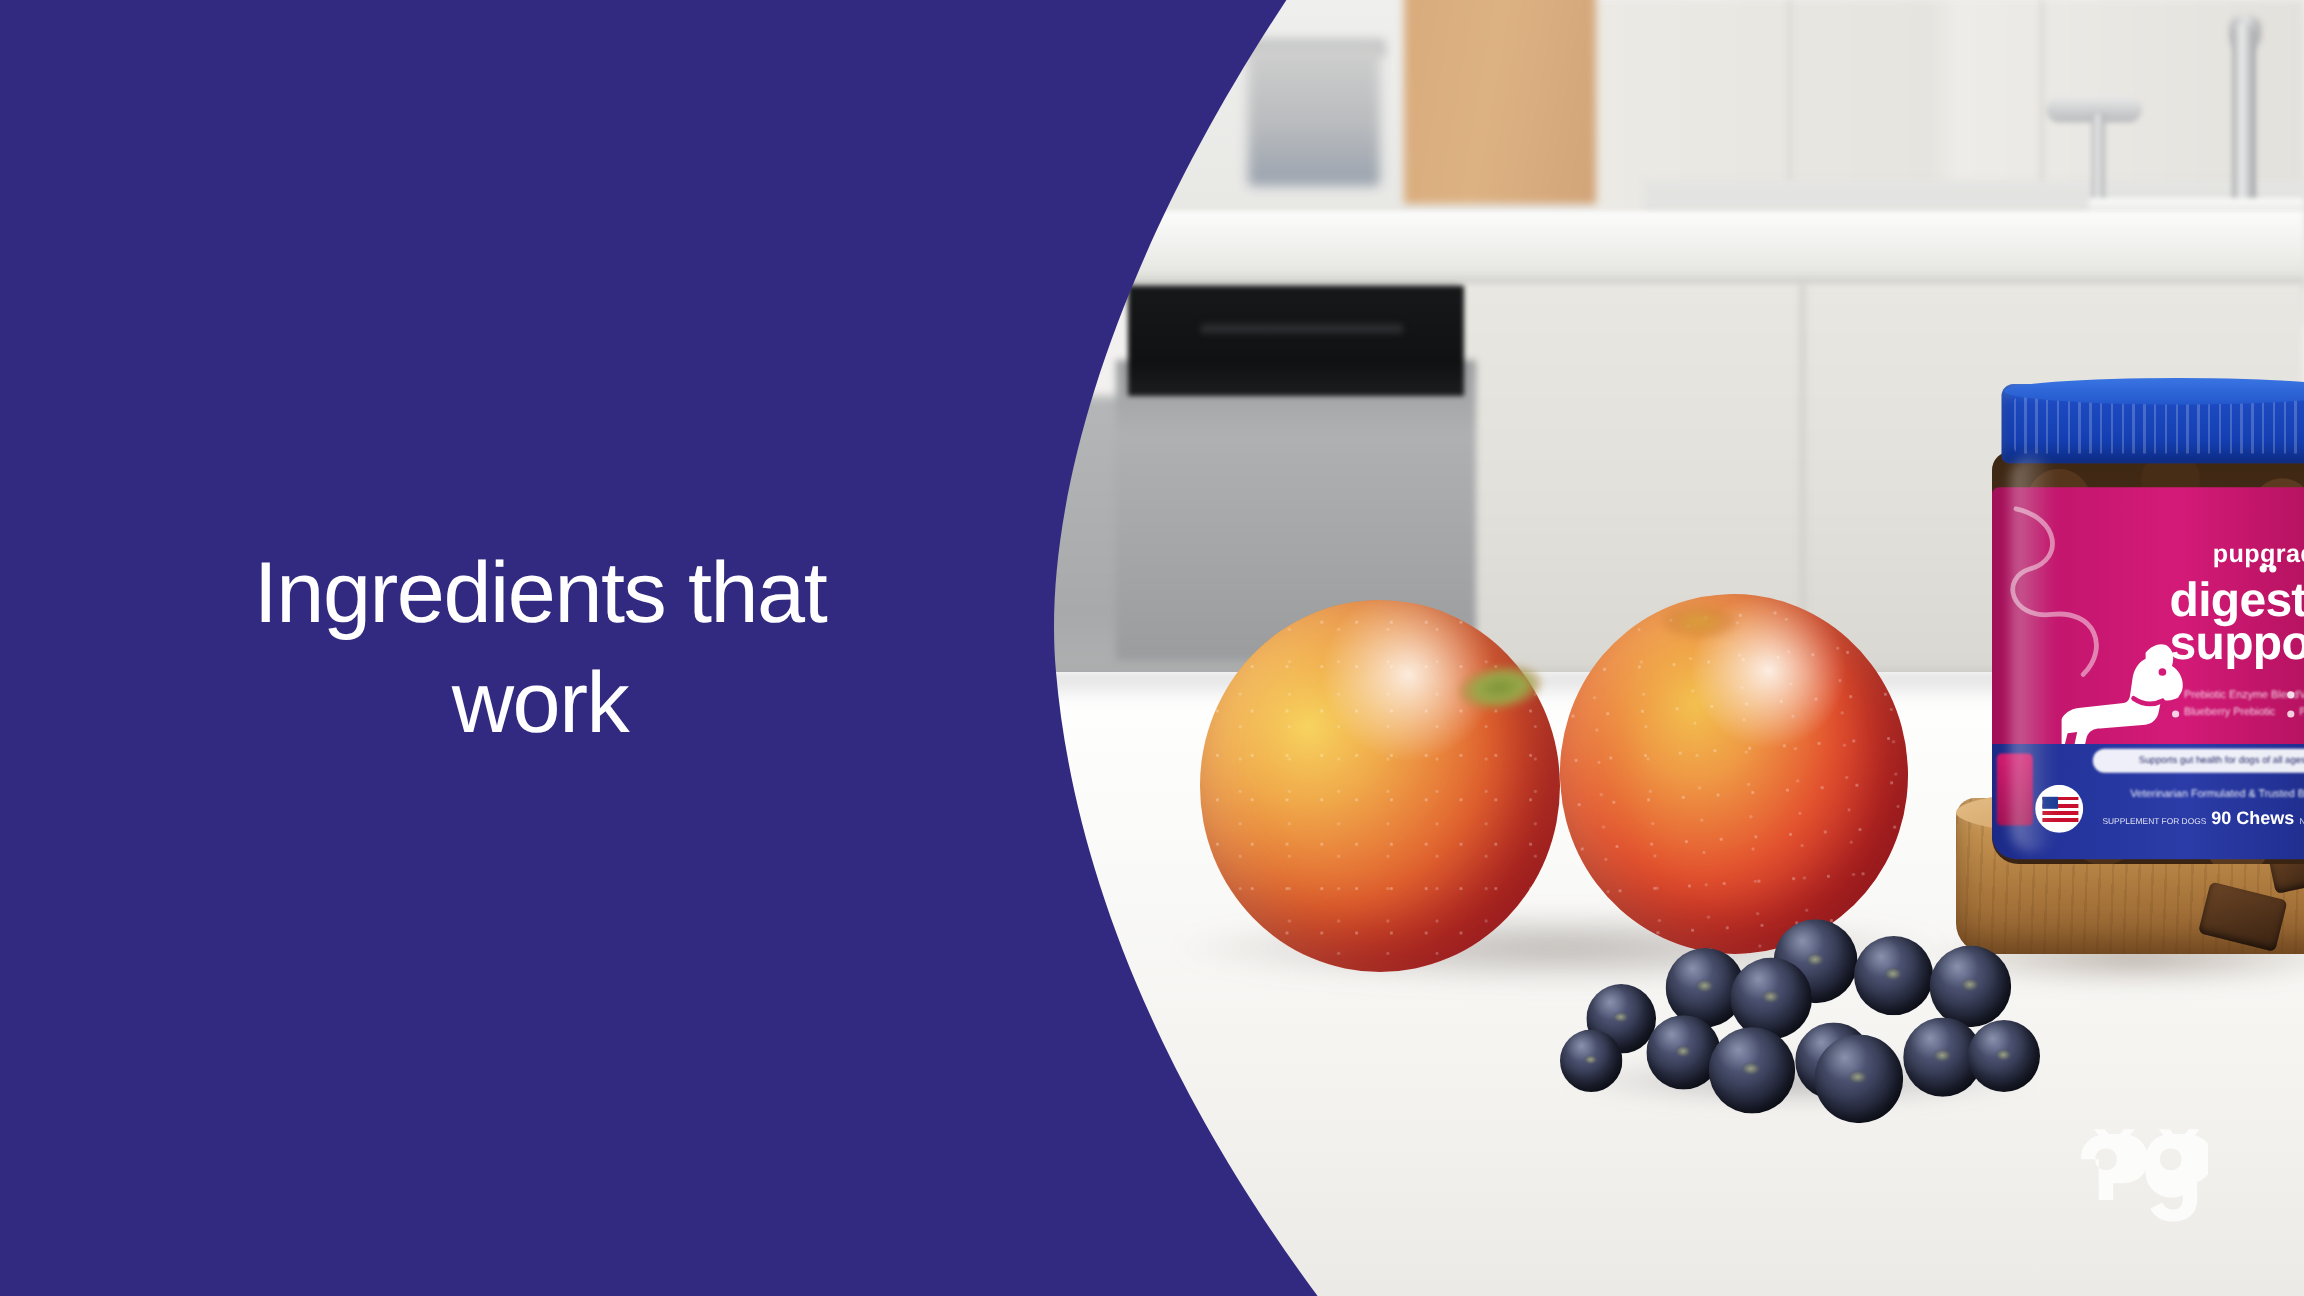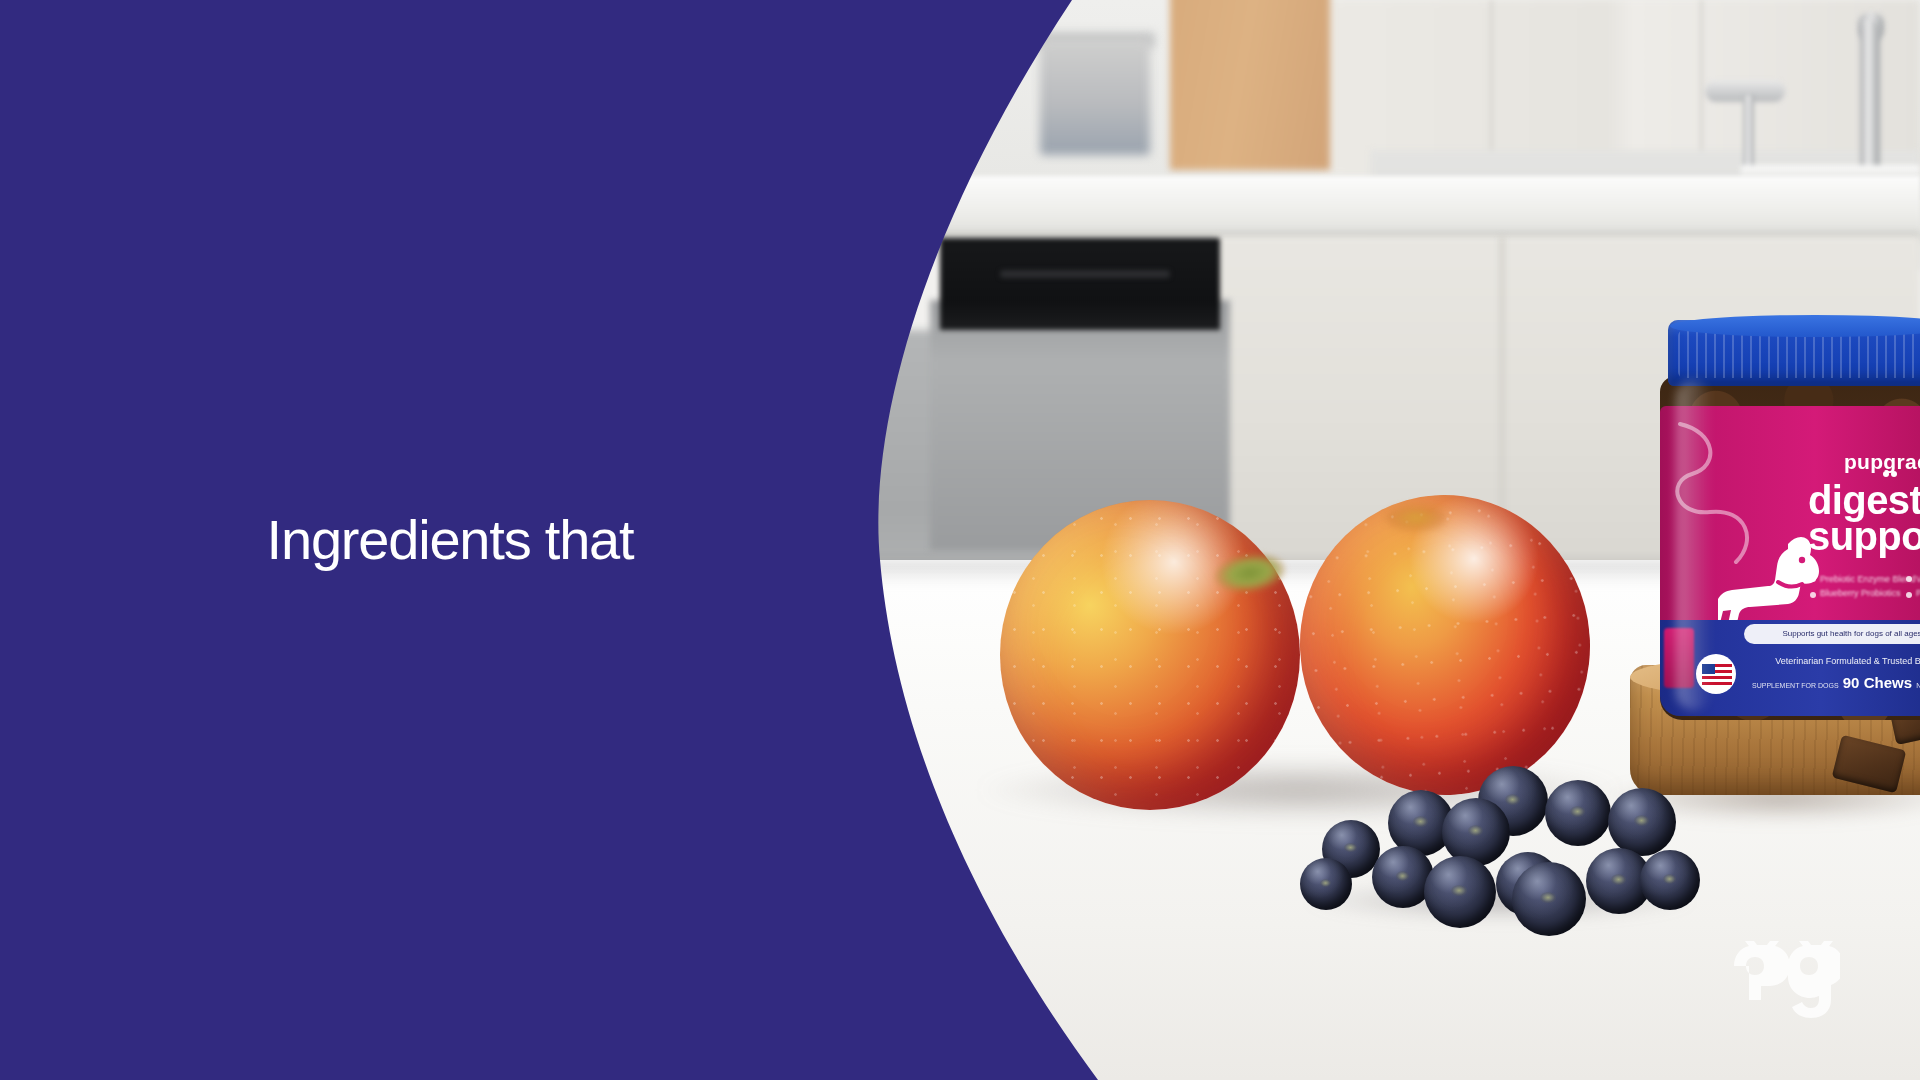--- a/index.html
+++ b/index.html
@@ -344,21 +344,21 @@
 
   
   #headline{
     position:absolute; left:0; top:0; width:900px; height:1080px;
     display:flex; flex-direction:column; align-items:center; justify-content:center;
     text-align:center;
   }
   #headline .h-line{
     color:#ffffff;
     font-family:"Liberation Sans", sans-serif;
-    font-size:56px;
+    font-size:72px;
     line-height:92px;
     font-weight:400;
     letter-spacing:-1.2px;
     white-space:nowrap;
   }
 
   
   #pg-logo{
     position:absolute; left:1732px; top:940px; width:108px; height:82px;
     opacity:.88;
@@ -459,21 +459,21 @@
 
         <div class="prod-line1">digestive</div>
         <div class="prod-line2">support</div>
 
         <div class="tick" style="left:150px; top:170px;"></div>
         <div class="tick" style="left:150px; top:186px;"></div>
         <div class="tick" style="left:246px; top:170px;"></div>
         <div class="tick" style="left:246px; top:186px;"></div>
         <div class="ing-col ing-a">
           <div>Prebiotic Enzyme Blend</div>
-          <div>Blueberry Probiotics</div>
+          <div>Blueberry Prebiotic</div>
         </div>
         <div class="ing-col ing-b">
           <div>Vitamin D3</div>
           <div>Pumpkin</div>
         </div>
       </div>
 
       <div class="jar-bottomband">
         <div class="claim-pill">Supports gut health for dogs of all ages</div>
         <div class="flag-badge">
@@ -509,15 +509,16 @@
   </div>
 
   <div id="panel">
     <svg viewBox="0 0 1100 1080" preserveAspectRatio="none">
       <path id="panel-path" d="M0 0 L1072 0 C920 230, 868 430, 880 560 C892 700, 950 880, 1098 1080 L0 1080 Z" fill="#322a80"></path>
     </svg>
   </div>
 
   <div id="headline">
     <div class="h-line">Ingredients that</div>
+    <div class="h-line">work</div>
   </div>
 
 </div>
 
 </body></html>

